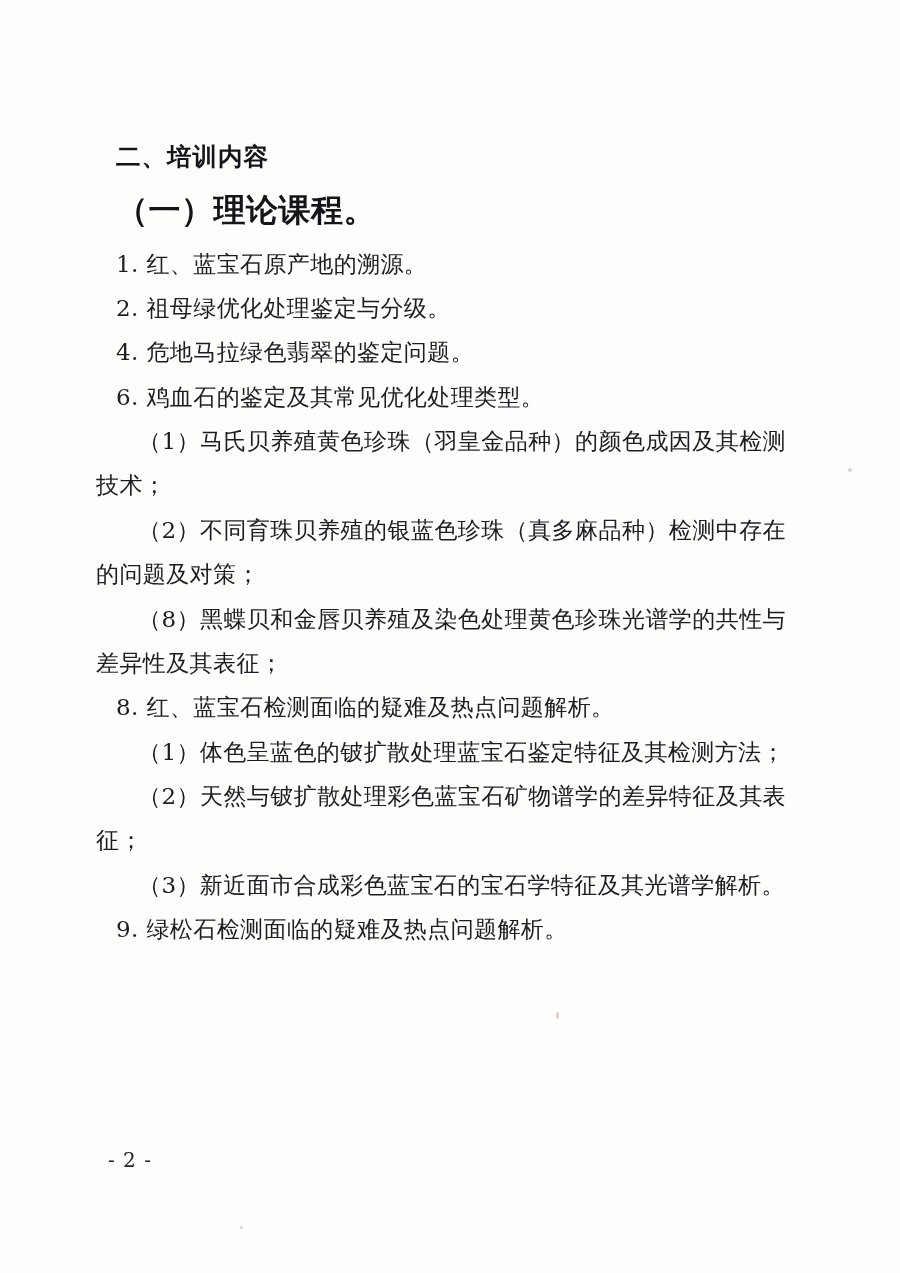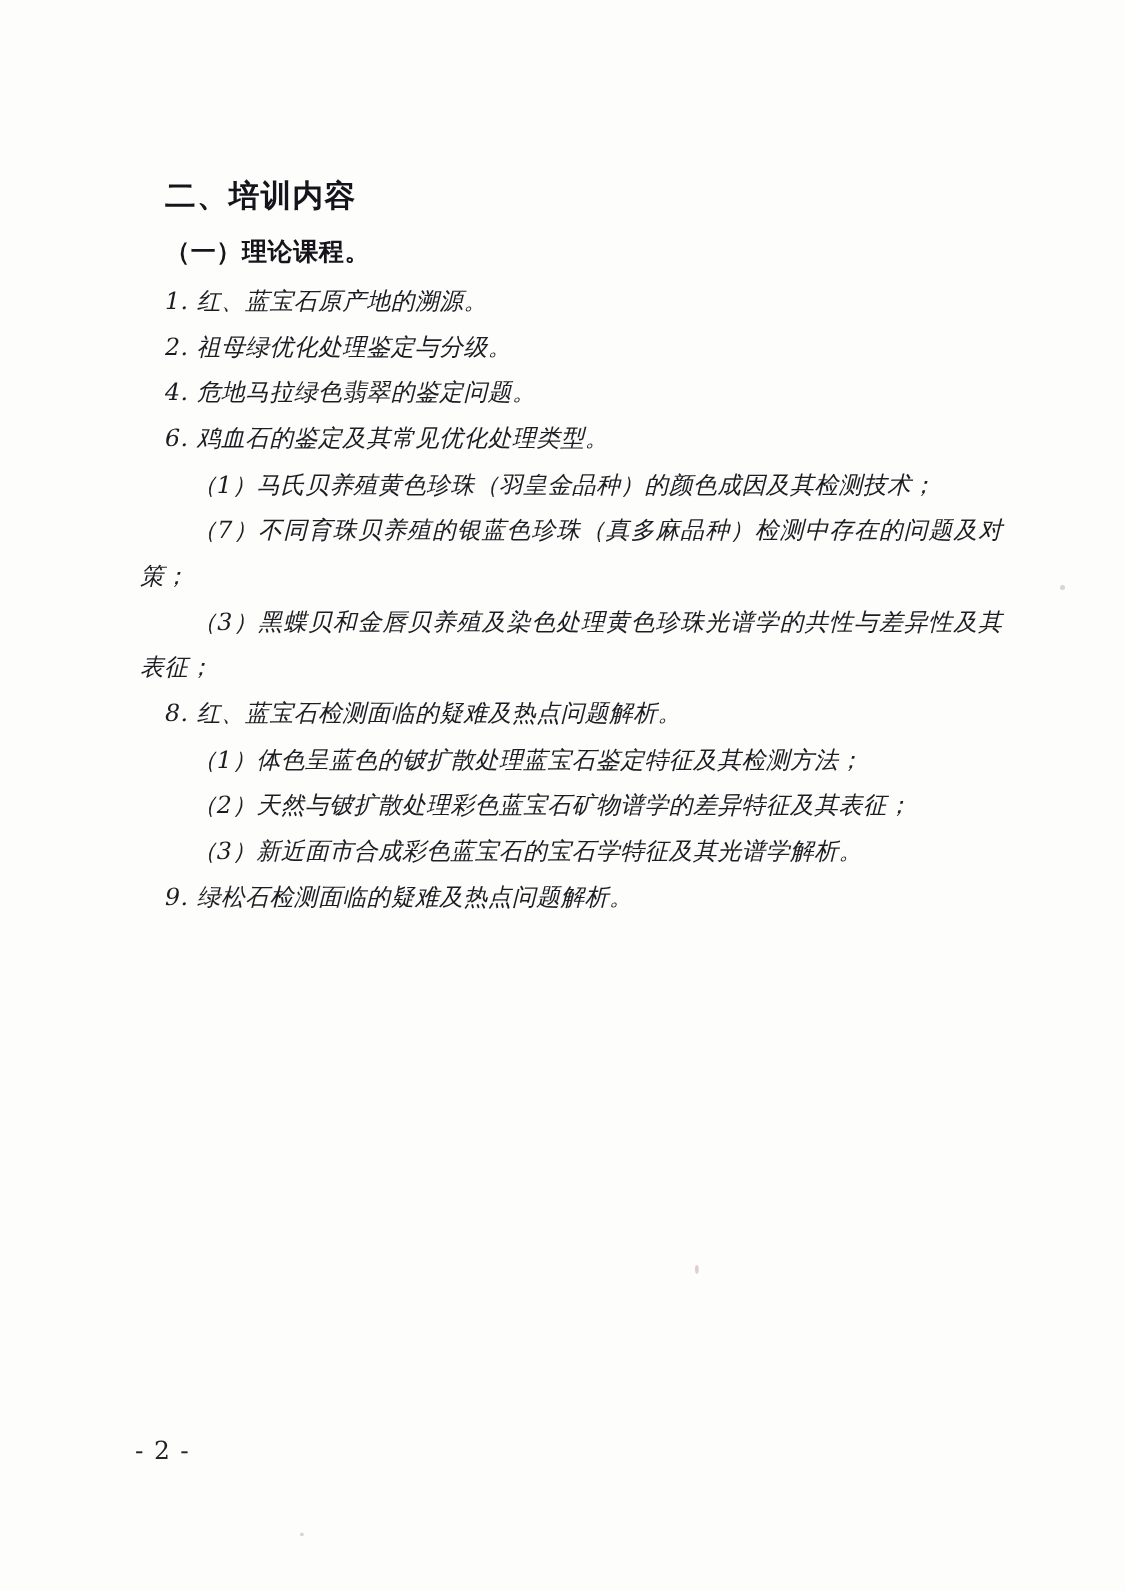--- a/index.html
+++ b/index.html
@@ -18,49 +18,48 @@
   .page {
     position: absolute;
     top: 0;
     left: 0;
     width: 900px;
     height: 1273px;
     background: #fdfdfb;
   }
   .content {
     position: absolute;
-    left: 112px;
+    left: 96px;
     top: 138px;
     width: 690px;
   }
   .heading {
     font-size: 24.5px;
     font-weight: bold;
     letter-spacing: 1px;
     line-height: 1.55;
     margin: 0 0 10px 20px;
     color: #14141a;
   }
   .subheading {
-    font-size: 20px;
+    font-size: 32px;
     font-weight: bold;
     letter-spacing: 0.5px;
     line-height: 1.55;
     margin: 0 0 6px 20px;
     color: #14141a;
   }
   .para {
-    font-size: 19px;
+    font-size: 23px;
     line-height: 1.93;
     letter-spacing: 0.4px;
     margin: 0;
     color: #1c1c22;
     text-align: justify;
     text-justify: inter-ideograph;
-    font-style: italic;
   }
   .indent1 {
     text-indent: 20px;
   }
   .indent2 {
     text-indent: 42px;
   }
   .footer {
     position: absolute;
     left: 108px;
@@ -90,22 +89,22 @@
 
     <div class="heading">二、培训内容</div>
 
     <div class="subheading">（一）理论课程。</div>
 
     <p class="para indent1">1. 红、蓝宝石原产地的溯源。</p>
     <p class="para indent1">2. 祖母绿优化处理鉴定与分级。</p>
     <p class="para indent1">4. 危地马拉绿色翡翠的鉴定问题。</p>
     <p class="para indent1">6. 鸡血石的鉴定及其常见优化处理类型。</p>
     <p class="para indent2">（1）马氏贝养殖黄色珍珠（羽皇金品种）的颜色成因及其检测技术；</p>
-    <p class="para indent2">（7）不同育珠贝养殖的银蓝色珍珠（真多麻品种）检测中存在的问题及对策；</p>
-    <p class="para indent2">（3）黑蝶贝和金唇贝养殖及染色处理黄色珍珠光谱学的共性与差异性及其表征；</p>
+    <p class="para indent2">（2）不同育珠贝养殖的银蓝色珍珠（真多麻品种）检测中存在的问题及对策；</p>
+    <p class="para indent2">（8）黑蝶贝和金唇贝养殖及染色处理黄色珍珠光谱学的共性与差异性及其表征；</p>
     <p class="para indent1">8. 红、蓝宝石检测面临的疑难及热点问题解析。</p>
     <p class="para indent2">（1）体色呈蓝色的铍扩散处理蓝宝石鉴定特征及其检测方法；</p>
     <p class="para indent2">（2）天然与铍扩散处理彩色蓝宝石矿物谱学的差异特征及其表征；</p>
     <p class="para indent2">（3）新近面市合成彩色蓝宝石的宝石学特征及其光谱学解析。</p>
     <p class="para indent1">9. 绿松石检测面临的疑难及热点问题解析。</p>
 
   </div>
 
   <div class="footer">- 2 -</div>
 

